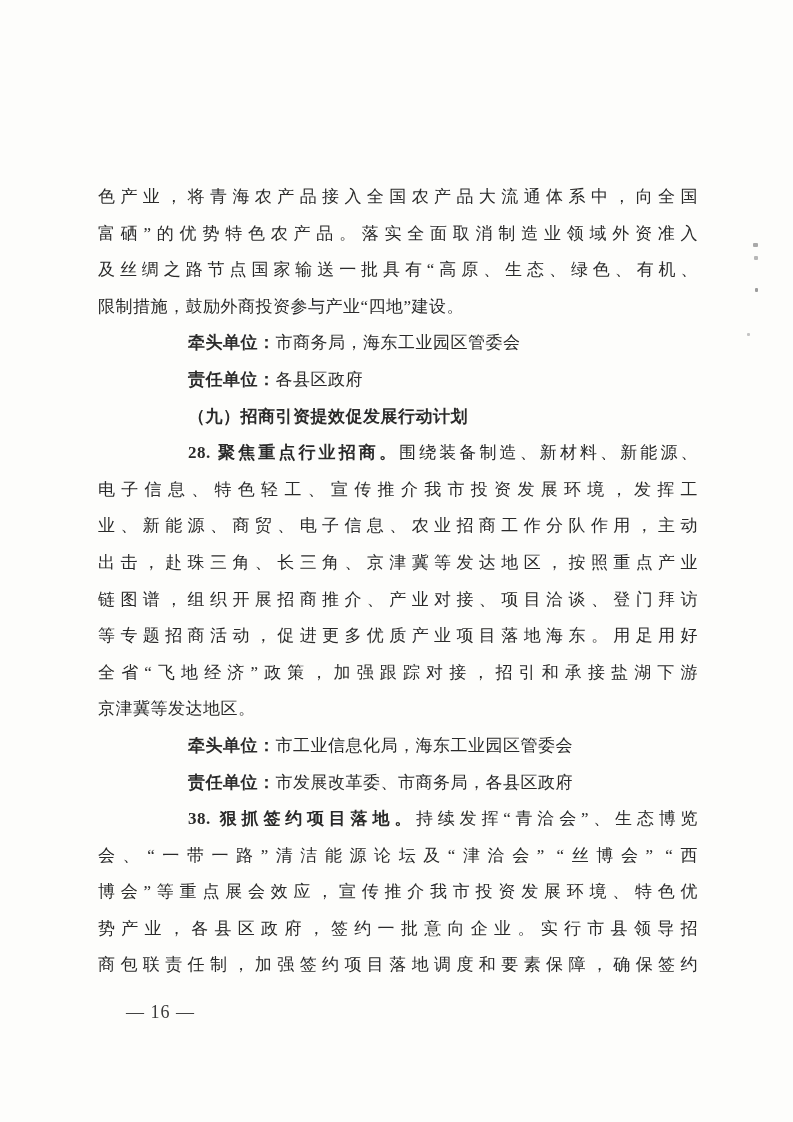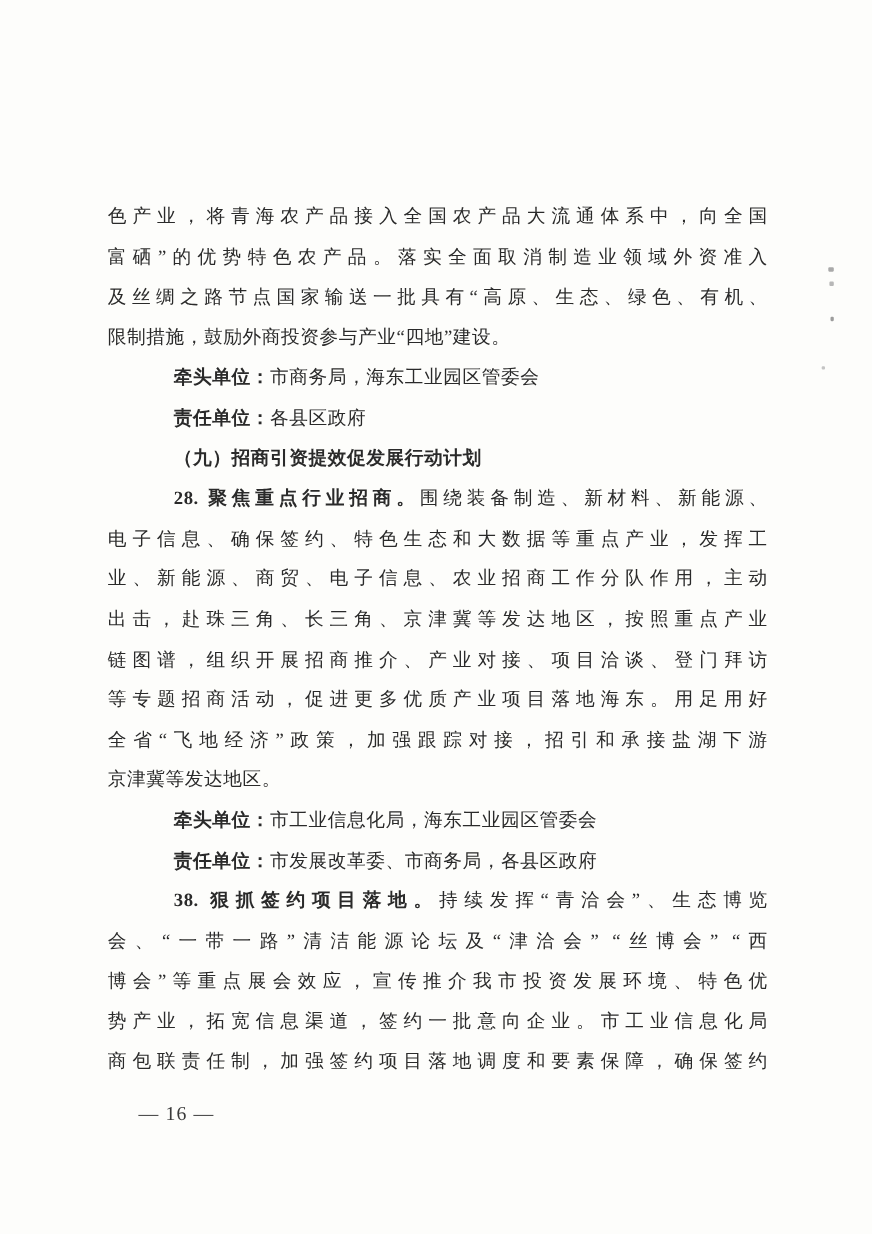--- a/index.html
+++ b/index.html
@@ -30,20 +30,21 @@
     text-align: justify;
     text-align-last: justify;
     white-space: pre-wrap;
     letter-spacing: 0.5px;
   }
   .line.flush {
     text-align-last: left;
   }
   .line.indent {
     text-indent: 60px;
+    margin-left: 30px;
   }
   .b {
     font-weight: bold;
   }
   .footer {
     position: absolute;
     left: 126px;
     top: 1001px;
     font-size: 18px;
     line-height: 22px;
@@ -61,33 +62,33 @@
 <div class="page" style="background: rgb(253, 253, 251); color: rgb(42, 42, 42);">
   <div class="text-block">
       <div class="line"><span>色产业，将青海农产品接入全国农产品大流通体系中，向全国</span></div>
       <div class="line"><span>富硒”的优势特色农产品。落实全面取消制造业领域外资准入</span></div>
       <div class="line"><span>及丝绸之路节点国家输送一批具有“高原、生态、绿色、有机、</span></div>
       <div class="line flush"><span>限制措施，鼓励外商投资参与产业“四地”建设。</span></div>
       <div class="line indent flush"><span class="b">牵头单位：</span><span>市商务局，海东工业园区管委会</span></div>
       <div class="line indent flush"><span class="b">责任单位：</span><span>各县区政府</span></div>
       <div class="line indent flush"><span class="b">（九）招商引资提效促发展行动计划</span></div>
       <div class="line indent"><span class="b">28. 聚焦重点行业招商。</span><span>围绕装备制造、新材料、新能源、</span></div>
-      <div class="line"><span>电子信息、确保签约、特色生态和大数据等重点产业，发挥工</span></div>
+      <div class="line"><span>电子信息、特色轻工、宣传推介我市投资发展环境，发挥工</span></div>
       <div class="line"><span>业、新能源、商贸、电子信息、农业招商工作分队作用，主动</span></div>
       <div class="line"><span>出击，赴珠三角、长三角、京津冀等发达地区，按照重点产业</span></div>
       <div class="line"><span>链图谱，组织开展招商推介、产业对接、项目洽谈、登门拜访</span></div>
       <div class="line"><span>等专题招商活动，促进更多优质产业项目落地海东。用足用好</span></div>
       <div class="line"><span>全省“飞地经济”政策，加强跟踪对接，招引和承接盐湖下游</span></div>
       <div class="line flush"><span>京津冀等发达地区。</span></div>
       <div class="line indent flush"><span class="b">牵头单位：</span><span>市工业信息化局，海东工业园区管委会</span></div>
       <div class="line indent flush"><span class="b">责任单位：</span><span>市发展改革委、市商务局，各县区政府</span></div>
       <div class="line indent"><span class="b">38. 狠抓签约项目落地。</span><span>持续发挥“青洽会”、生态博览</span></div>
       <div class="line"><span>会、“一带一路”清洁能源论坛及“津洽会” “丝博会” “西</span></div>
       <div class="line"><span>博会”等重点展会效应，宣传推介我市投资发展环境、特色优</span></div>
-      <div class="line"><span>势产业，拓宽信息渠道，签约一批意向企业。市工业信息化局</span></div>
+      <div class="line"><span>势产业，各县区政府，签约一批意向企业。实行市县领导招</span></div>
       <div class="line"><span>商包联责任制，加强签约项目落地调度和要素保障，确保签约</span></div>
     </div>
   <div class="footer">— 16 —</div>
   <div id="artifacts">
       <div class="artifact" style="left: 753px; top: 243px; width: 5px; height: 4px; background: rgb(169, 169, 169);"></div>
       <div class="artifact" style="left: 754px; top: 256px; width: 4px; height: 4px; background: rgb(183, 183, 183);"></div>
       <div class="artifact" style="left: 755px; top: 288px; width: 3px; height: 4px; background: rgb(156, 156, 156);"></div>
       <div class="artifact" style="left: 747px; top: 333px; width: 3px; height: 3px; background: rgb(196, 196, 196);"></div>
     </div>
 </div>

